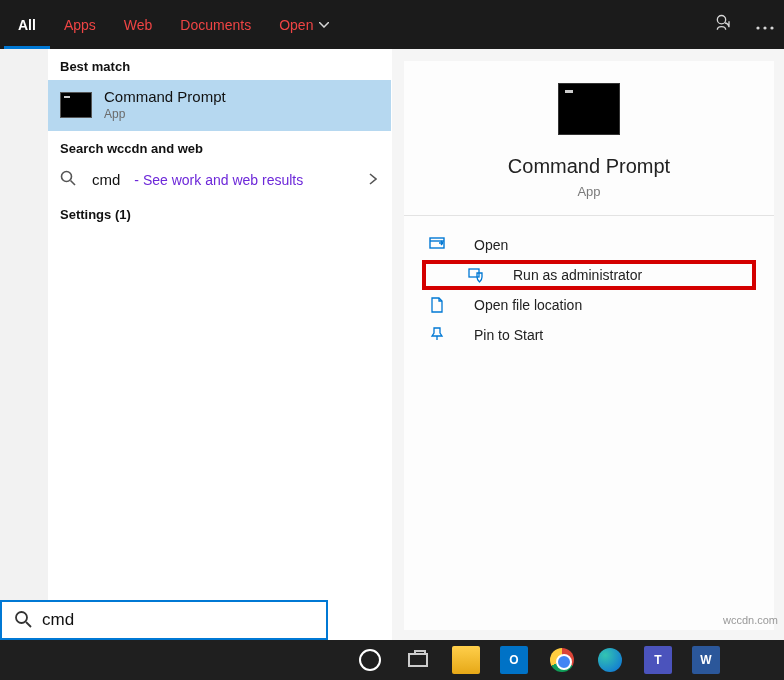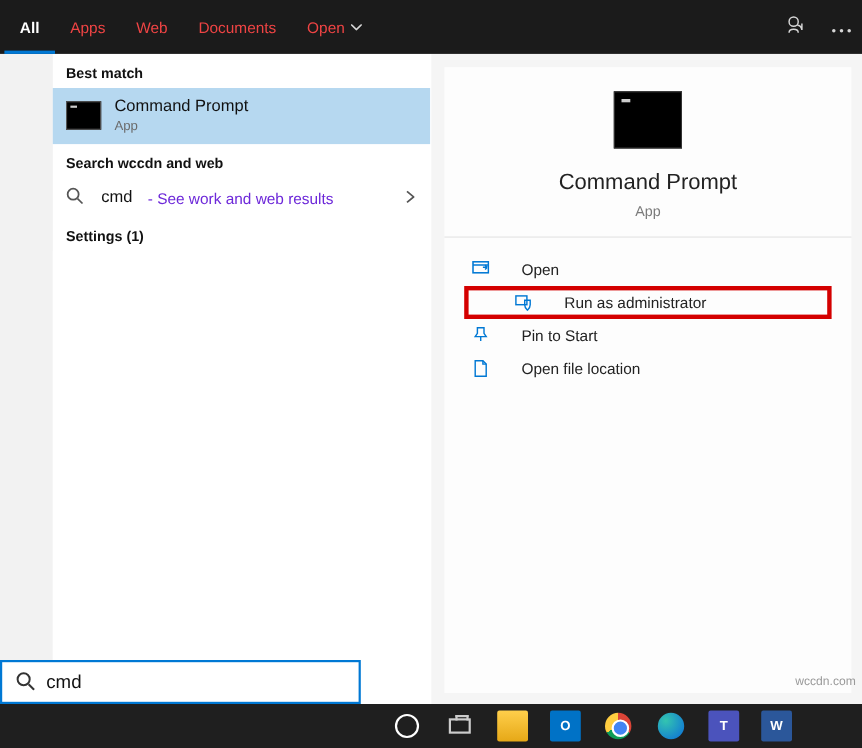--- a/index.html
+++ b/index.html
@@ -291,35 +291,35 @@
         <span class="aicon">
           <svg width="16" height="16" viewBox="0 0 16 16" fill="none" stroke="#0078d4" stroke-width="1.3">
               <rect x="1" y="2" width="10" height="8"></rect>
               <path d="M9 6 L14 6 L14 10 C14 13 11.5 15 11.5 15 C11.5 15 9 13 9 10 Z"></path>
             </svg>
         </span>
         <span>Run as administrator</span>
       </div>
       <div class="action">
         <span class="aicon">
+          <svg width="14" height="16" viewBox="0 0 14 16" fill="none" stroke="#0078d4" stroke-width="1.3">
+              <path d="M2 1 L9 1 L12 4 L12 15 L2 15 Z"></path>
+              <path d="M9 1 L9 4 L12 4"></path>
+            </svg>
+        </span>
+        <span>Open file location</span>
+      </div>
+      <div class="action">
+        <span class="aicon">
           <svg width="16" height="14" viewBox="0 0 16 14" fill="none" stroke="#0078d4" stroke-width="1.3">
               <path d="M5 1 L11 1 L11 6 L13 9 L3 9 L5 6 Z"></path>
               <line x1="8" y1="9" x2="8" y2="13"></line>
             </svg>
         </span>
         <span>Pin to Start</span>
-      </div>
-      <div class="action">
-        <span class="aicon">
-          <svg width="14" height="16" viewBox="0 0 14 16" fill="none" stroke="#0078d4" stroke-width="1.3">
-              <path d="M2 1 L9 1 L12 4 L12 15 L2 15 Z"></path>
-              <path d="M9 1 L9 4 L12 4"></path>
-            </svg>
-        </span>
-        <span>Open file location</span>
       </div>
     </div>
   </div>
 </div>
 
 <div class="searchfield">
   <span class="sicon">
     <svg width="18" height="18" viewBox="0 0 18 18" fill="none" stroke="#333" stroke-width="1.8">
         <circle cx="7.5" cy="7.5" r="5.5"></circle>
         <line x1="12" y1="12" x2="17" y2="17"></line>

